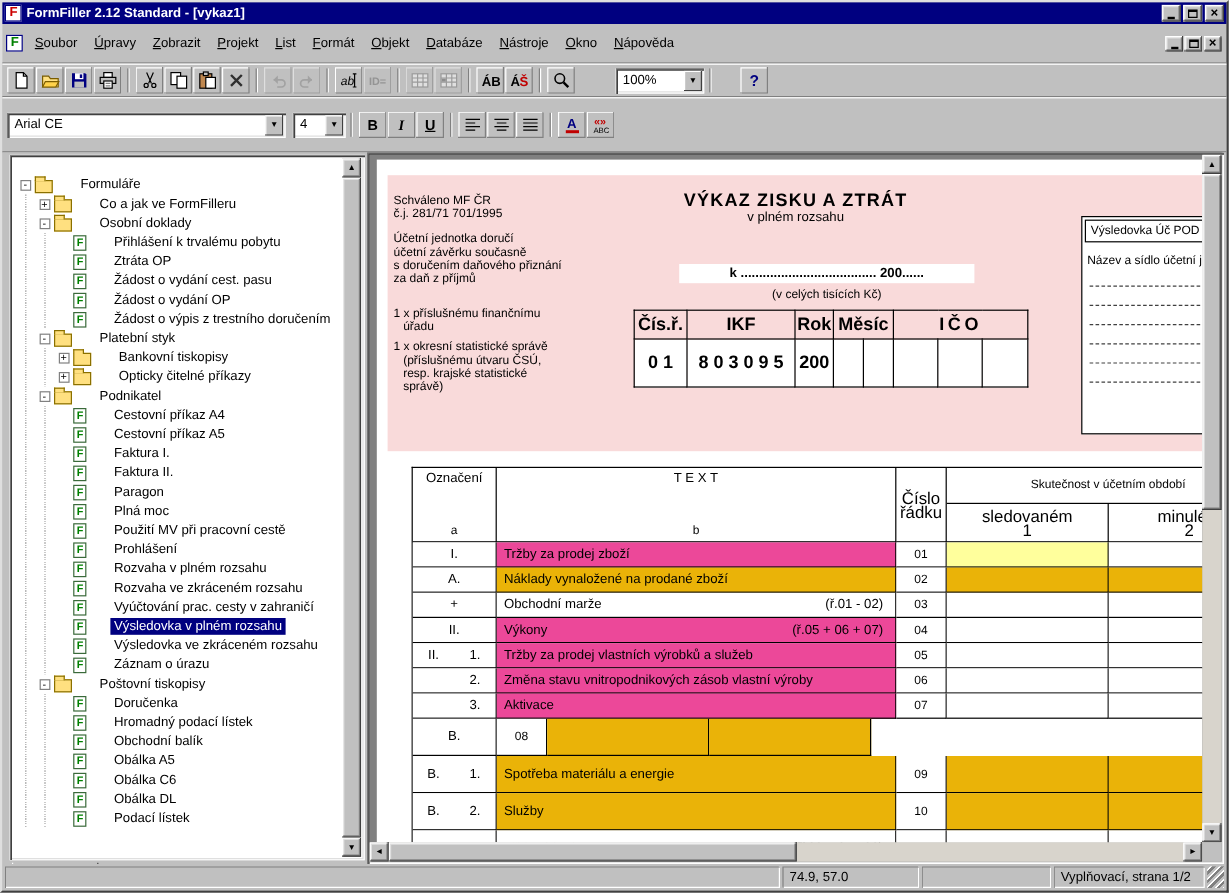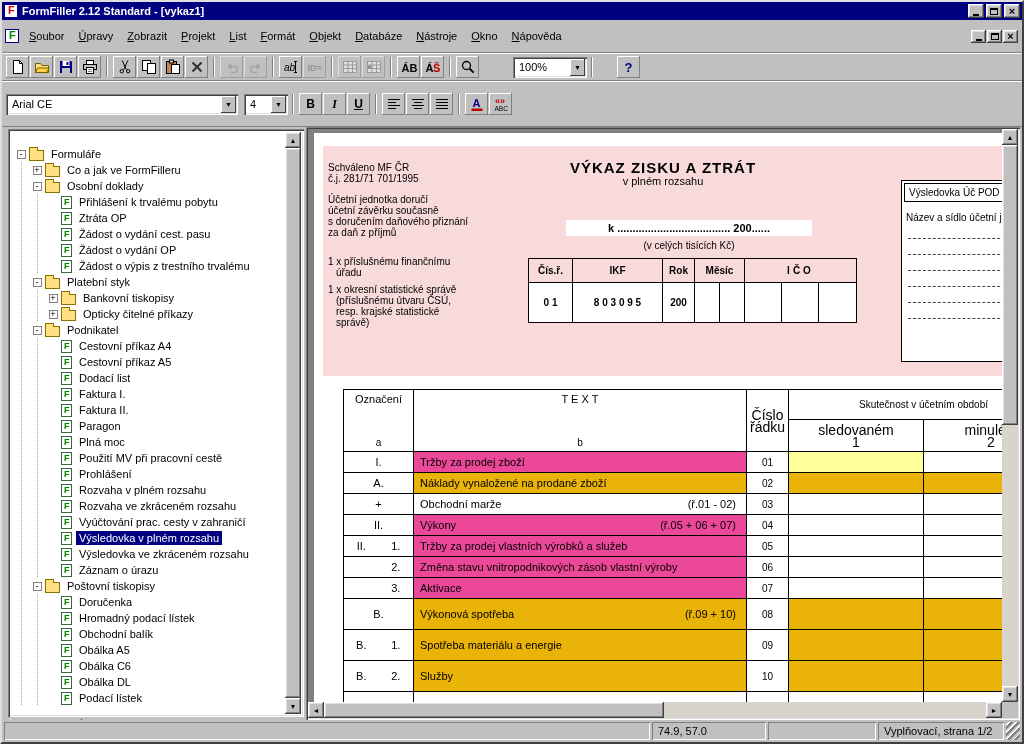--- a/index.html
+++ b/index.html
@@ -46,21 +46,21 @@
 .tree{position:absolute;left:3px;top:3px;right:19px;bottom:3px;overflow:hidden;padding:14px 0 0 2px;background:#fff}
 .tree-row{height:16px;display:flex;align-items:center;white-space:nowrap}
 .guide{width:16px;height:100%;flex:none;position:relative}
 .guide::before{content:"";position:absolute;left:8px;top:0;height:100%;width:1px;background-image:repeating-linear-gradient(to bottom,#a8a8a8 0 1px,transparent 1px 2px)}
 .expander{width:16px;height:100%;flex:none;display:flex;align-items:center;justify-content:center}
 .exp-box{width:9px;height:9px;border:1px solid #808080;background:#fff;display:flex;align-items:center;justify-content:center;font-size:9px;line-height:1}
 .folder-icon{width:15px;height:11px;background:#ffe080;border:1px solid #8a7000;position:relative;flex:none;margin-top:2px}
 .folder-icon::before{content:"";position:absolute;left:-1px;top:-4px;width:7px;height:3px;background:#ffe080;border:1px solid #8a7000;border-bottom:none}
 .form-icon{width:11px;height:13px;background:#fff;border:1px solid #3a6a3a;position:relative;flex:none}
 .form-icon::after{content:"F";position:absolute;left:2px;top:1px;font-size:9px;line-height:9px;font-weight:bold;color:#008000}
-.tree-label{margin-left:4px;padding:1px 3px}
+.tree-label{margin-left:20px;padding:1px 3px}
 .tree-row.selected .tree-label{background:#000080;color:#fff}
 .tree-sb{position:absolute;right:3px;top:3px;bottom:3px;width:16px;background:#d8d4cc}
 .sb-btn{position:absolute;width:16px;height:16px;background:#c0c0c0;box-shadow:inset -1px -1px 0 #404040,inset 1px 1px 0 #fff,inset -2px -2px 0 #808080,inset 2px 2px 0 #dfdfdf;display:flex;align-items:center;justify-content:center;font-size:7px;color:#000}
 .sb-btn.up{top:0}.sb-btn.down{bottom:0}.sb-btn.left{left:0}.sb-btn.right{right:0}
 .sb-thumb{position:absolute;background:#c0c0c0;box-shadow:inset -1px -1px 0 #404040,inset 1px 1px 0 #fff,inset -2px -2px 0 #808080,inset 2px 2px 0 #dfdfdf}
 .tree-sb .sb-thumb{left:0;top:16px;bottom:16px;width:16px}
 .projekt-tab{position:absolute;left:8px;top:592px;height:20px;display:flex;align-items:center;gap:5px;padding:0 10px;background:#c0c0c0;border:1px solid #404040;border-top:none;border-left-color:#fff}
 .p-icon{width:11px;height:12px;background:#fff;border:1px solid #000080;position:relative;flex:none}
 .p-icon::after{content:"P";position:absolute;left:2px;top:0;font-size:9px;line-height:11px;font-weight:bold;color:#000080}
 .doc-view{position:absolute;left:304px;top:0;right:2px;bottom:0;background:#808080;box-shadow:inset 1px 1px 0 #808080,inset 2px 2px 0 #404040,inset -1px -1px 0 #fff,inset -2px -2px 0 #dfdfdf}
@@ -71,21 +71,21 @@
 .doc-sbh{position:absolute;left:2px;right:18px;bottom:2px;height:16px;background:#d8d4cc}
 .doc-sbh .sb-thumb{top:0;left:16px;width:340px;height:16px}
 .sb-corner{position:absolute;right:2px;bottom:2px;width:16px;height:16px;background:#c0c0c0}
 .pink{position:absolute;left:9px;top:13px;width:960px;height:230px;background:#f9dada;font-size:10px}
 .p-abs{position:absolute;line-height:11px}
 .form-title{font-size:15px;font-weight:bold;text-align:center;letter-spacing:1px}
 .form-subtitle{font-size:11px;font-weight:normal;text-align:center;margin-top:3px}
 .k-strip{position:absolute;left:243px;top:74px;width:246px;height:16px;background:#fff;font-weight:bold;font-size:11px;display:flex;align-items:center;justify-content:center;white-space:nowrap}
 .units{position:absolute;left:243px;top:94px;width:246px;text-align:center;font-size:10px}
 .id-table{position:absolute;left:205px;top:112px;border-collapse:collapse;table-layout:fixed}
-.id-table td{border:1px solid #000;text-align:center;font-size:10px;padding:0}
+.id-table td{border:1px solid #000;text-align:center;font-size:15px;padding:0}
 .id-table .hrow td{height:24px;font-weight:bold}
 .id-table .vrow td{height:40px;font-weight:bold;background:#fff}
 .id-table td.ico-h{letter-spacing:3px}
 .right-box{position:absolute;left:578px;top:34px;width:230px;height:182px;background:#fff;border:1px solid #000;padding:2px;font-size:10px}
 .rb-title{border:1px solid #000;padding:3px 4px;white-space:nowrap;overflow:hidden}
 .rb-sub{margin:10px 2px 0;white-space:nowrap}
 .rb-line{height:0;border-bottom:1px dashed #404040;margin:15px 4px 0}
 .ft{position:absolute;left:29px;top:256px;border-top:1px solid #000;border-left:1px solid #000;font-size:11px}
 .ft .cell{border-right:1px solid #000;border-bottom:1px solid #000;flex:none}
 .ft-head{display:flex;height:62px}
@@ -438,21 +438,21 @@
             <span class="guide"></span>
             <span class="expander"></span>
             <span class="form-icon"></span>
             <span class="tree-label">Žádost o vydání OP</span>
           </div>
           <div class="tree-row">
             <span class="guide"></span>
             <span class="guide"></span>
             <span class="expander"></span>
             <span class="form-icon"></span>
-            <span class="tree-label">Žádost o výpis z trestního trvalému</span>
+            <span class="tree-label">Žádost o výpis z trestního doručením</span>
           </div>
           <div class="tree-row">
             <span class="guide"></span>
             <span class="expander">
               <span class="exp-box">-</span>
             </span>
             <span class="folder-icon"></span>
             <span class="tree-label">Platební styk</span>
           </div>
           <div class="tree-row">
@@ -487,27 +487,20 @@
             <span class="expander"></span>
             <span class="form-icon"></span>
             <span class="tree-label">Cestovní příkaz A4</span>
           </div>
           <div class="tree-row">
             <span class="guide"></span>
             <span class="guide"></span>
             <span class="expander"></span>
             <span class="form-icon"></span>
             <span class="tree-label">Cestovní příkaz A5</span>
-          </div>
-          <div class="tree-row">
-            <span class="guide"></span>
-            <span class="guide"></span>
-            <span class="expander"></span>
-            <span class="form-icon"></span>
-            <span class="tree-label">Dodací list</span>
           </div>
           <div class="tree-row">
             <span class="guide"></span>
             <span class="guide"></span>
             <span class="expander"></span>
             <span class="form-icon"></span>
             <span class="tree-label">Faktura I.</span>
           </div>
           <div class="tree-row">
             <span class="guide"></span>
@@ -832,24 +825,20 @@
                   <div class="cell c-text bg-green">
                     <span>Aktivace</span>
                     <span></span>
                   </div>
                   <div class="cell c-num bg-white">07</div>
                   <div class="cell c-sled bg-white"></div>
                   <div class="cell c-min bg-white"></div>
                 </div>
                 <div class="ft-row" style="height: 31px;">
                   <div class="cell c-ozn bg-white">B.</div>
-                  <div class="cell c-text bg-pink">
-                    <span>Výkonová spotřeba</span>
-                    <span>(ř.09 + 10)</span>
-                  </div>
                   <div class="cell c-num bg-white">08</div>
                   <div class="cell c-sled bg-pink"></div>
                   <div class="cell c-min bg-pink"></div>
                 </div>
                 <div class="ft-row" style="height: 31px;">
                   <div class="cell c-ozn bg-white">
                     <span class="half">B.</span>
                     <span class="half">1.</span>
                   </div>
                   <div class="cell c-text bg-pink">

